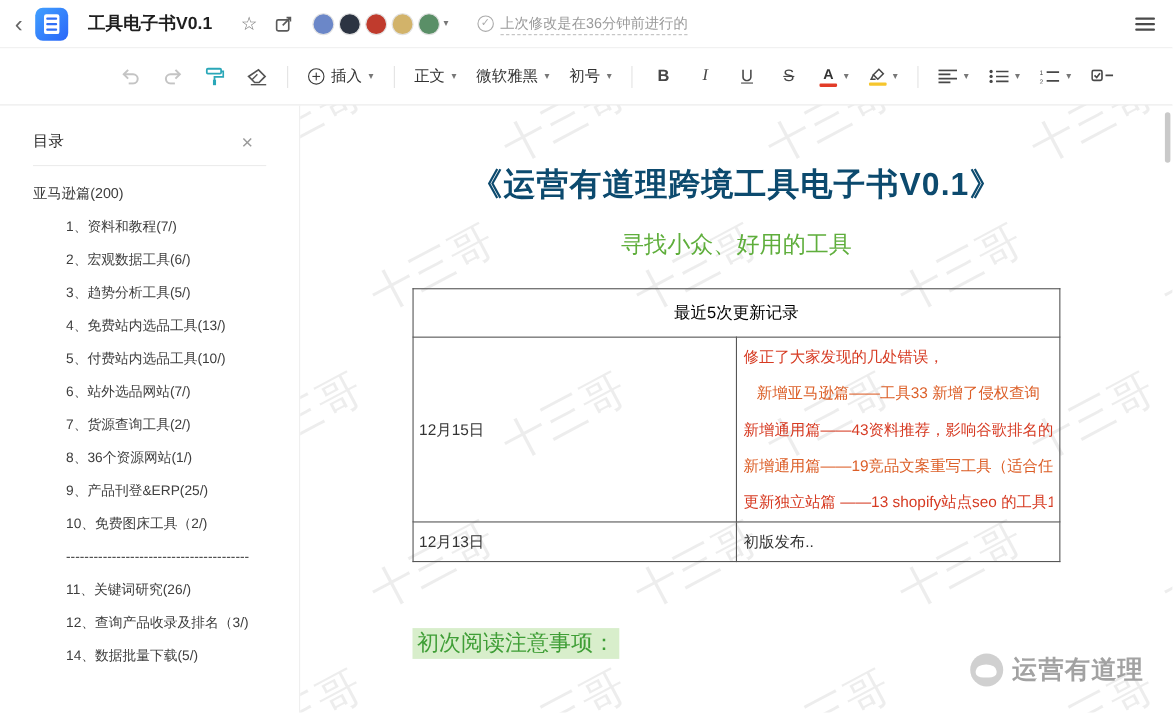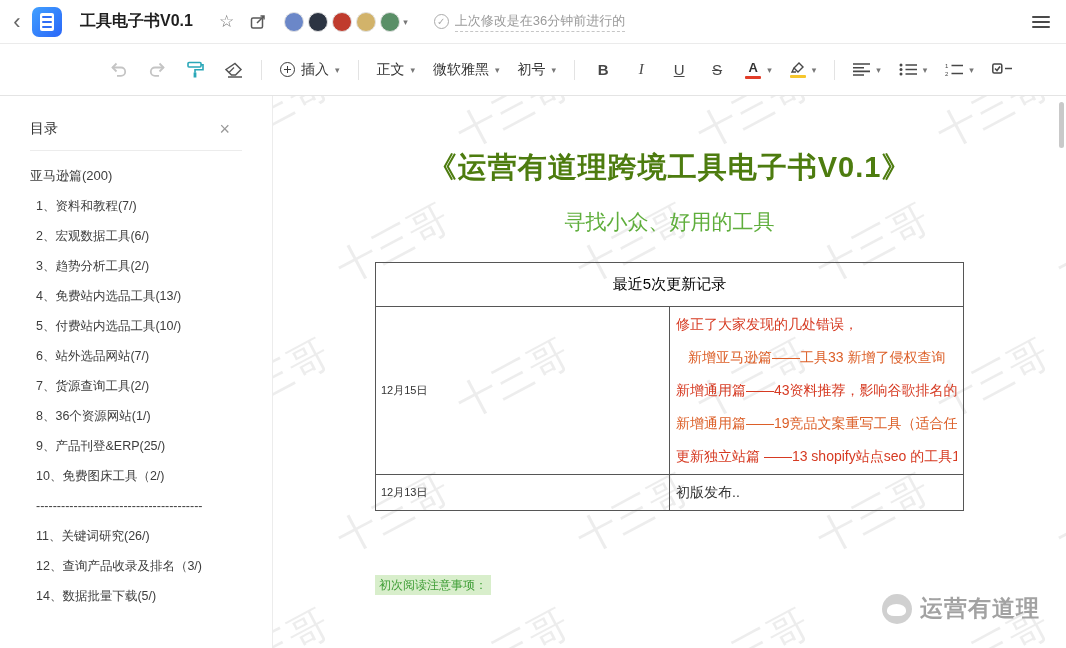--- a/index.html
+++ b/index.html
@@ -57,40 +57,40 @@
   
   .content { display:flex; height:552px; }
   .sidebar { width:273px; flex:none; border-right:1px solid #ececec; padding-top:18px; background:#fff; }
   .sidebar-head { display:flex; justify-content:space-between; align-items:center;
                   padding:0 42px 0 30px; height:30px;gap:22px; }
   .sidebar-head .ttl { font-size:14px; color:#2f2f2f; }
   .sidebar-head .close { font-size:18px; color:#9a9a9a; cursor:pointer; }
   .sidebar-divider { height:1px; background:#ececec; margin:6px 30px 10px; }
   .sb-item { line-height:30px; font-size:12.5px; color:#3d3d3d; padding-left:30px;
              white-space:nowrap; overflow:hidden; cursor:pointer; }
-  .sb-item.indent { padding-left:36px; }
+  .sb-item.indent { padding-left:60px; }
   .sb-item:first-child { font-size:13px; }
 
   .doc { position:relative; flex:1; height:100%; overflow:hidden; background:#fff; }
   .watermarks { position:absolute; inset:0; z-index:0; pointer-events:none; }
   .wm { position:absolute; font-size:40px; color:rgba(60,60,60,0.09);
         transform:rotate(-28deg); white-space:nowrap; }
   .doc-inner { position:relative; z-index:1; }
   .doc-h1 { margin:52px 0 0; text-align:center; font-size:29px; font-weight:700;
-            color:#4d7c0f; letter-spacing:1px; }
+            color:#0c4a6e; letter-spacing:1px; }
   .doc-h2 { margin:20px 0 0; text-align:center; font-size:21px; font-weight:500; color:#5fae3c; }
   .update-table { width:589px; margin:26px auto 0; border-collapse:collapse; table-layout:fixed;
                   background:transparent; }
   .update-table th, .update-table td { border:1px solid #565656; }
   .update-table th { height:44px; font-size:15px; font-weight:400; color:#000000; }
-  .date-cell { width:136px; font-size:11px; color:#333; padding-left:5px; vertical-align:middle; }
+  .date-cell { width:136px; font-size:14px; color:#333; padding-left:5px; vertical-align:middle; }
   .content-cell { padding:1px 6px; font-size:14px; vertical-align:middle; }
   .content-cell p { margin:0; line-height:33px; white-space:nowrap; overflow:hidden; }
   .notes { width:589px; margin:62px auto 0; }
-  .note-row { margin-bottom:12px; font-size:12px; line-height:24px; white-space:nowrap; }
+  .note-row { margin-bottom:12px; font-size:20px; line-height:24px; white-space:nowrap; }
   .note-prefix { color:#2b2b2b; margin-right:4px; }
   .note-hl { background:#d8eecb; color:#3f9e36; padding:3px 4px; }
 
   .brand { position:absolute; right:26px; bottom:24px; z-index:2; display:flex;
            align-items:center; gap:8px; opacity:.92; }
   .brand-logo { width:30px; height:30px; border-radius:50%; background:#cdcdcd; position:relative; }
   .brand-logo:after { content:''; position:absolute; left:5px; top:10px; width:19px; height:12px;
                       background:#fff; border-radius:60% 60% 45% 45%; }
   .brand-text { font-size:23px; color:#9b9b9b; font-weight:700; letter-spacing:1px; }
   .scroll-thumb { position:absolute; right:2px; top:6px; width:5px; height:46px;
@@ -241,21 +241,21 @@
   <aside class="sidebar">
     <div class="sidebar-head">
       <span class="ttl">目录</span>
       <span class="close">×</span>
     </div>
     <div class="sidebar-divider"></div>
     <div id="sidebar-items">
         <div class="sb-item">亚马逊篇(200)</div>
         <div class="sb-item indent">1、资料和教程(7/)</div>
         <div class="sb-item indent">2、宏观数据工具(6/)</div>
-        <div class="sb-item indent">3、趋势分析工具(2/)</div>
+        <div class="sb-item indent">3、趋势分析工具(5/)</div>
         <div class="sb-item indent">4、免费站内选品工具(13/)</div>
         <div class="sb-item indent">5、付费站内选品工具(10/)</div>
         <div class="sb-item indent">6、站外选品网站(7/)</div>
         <div class="sb-item indent">7、货源查询工具(2/)</div>
         <div class="sb-item indent">8、36个资源网站(1/)</div>
         <div class="sb-item indent">9、产品刊登&amp;ERP(25/)</div>
         <div class="sb-item indent">10、免费图床工具（2/)</div>
         <div class="sb-item indent">----------------------------------------</div>
         <div class="sb-item indent">11、关键词研究(26/)</div>
         <div class="sb-item indent">12、查询产品收录及排名（3/)</div>

